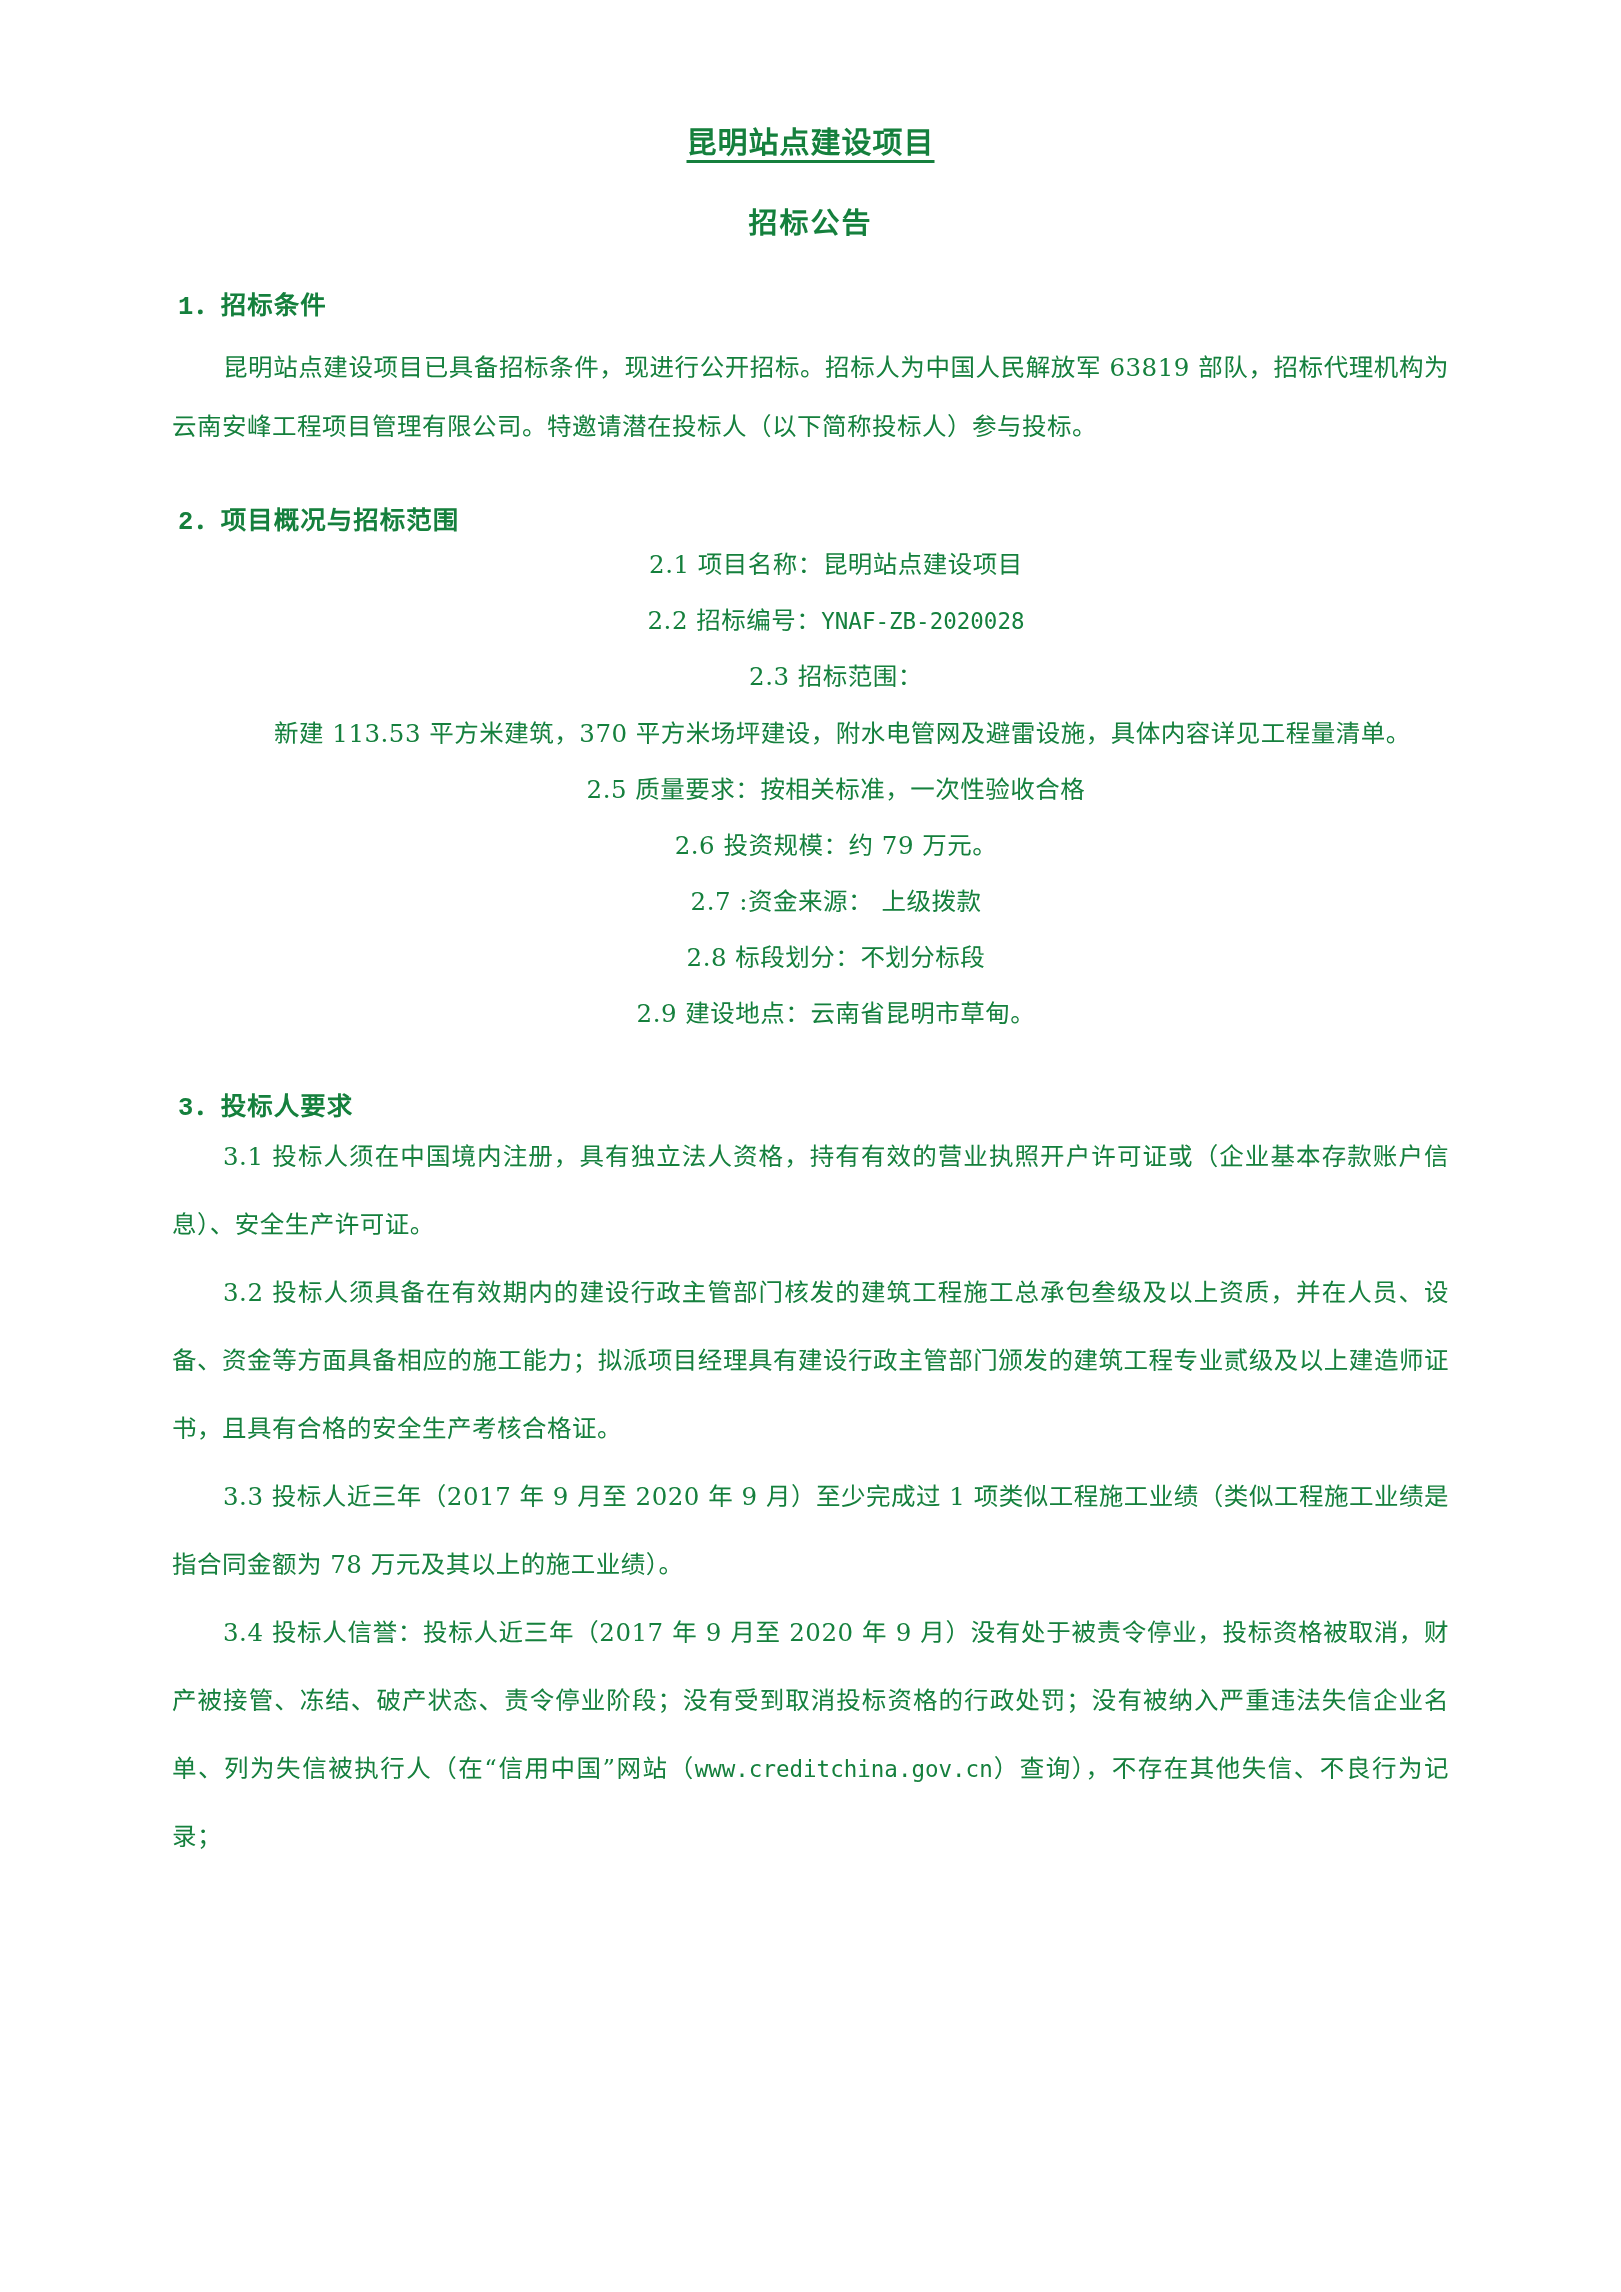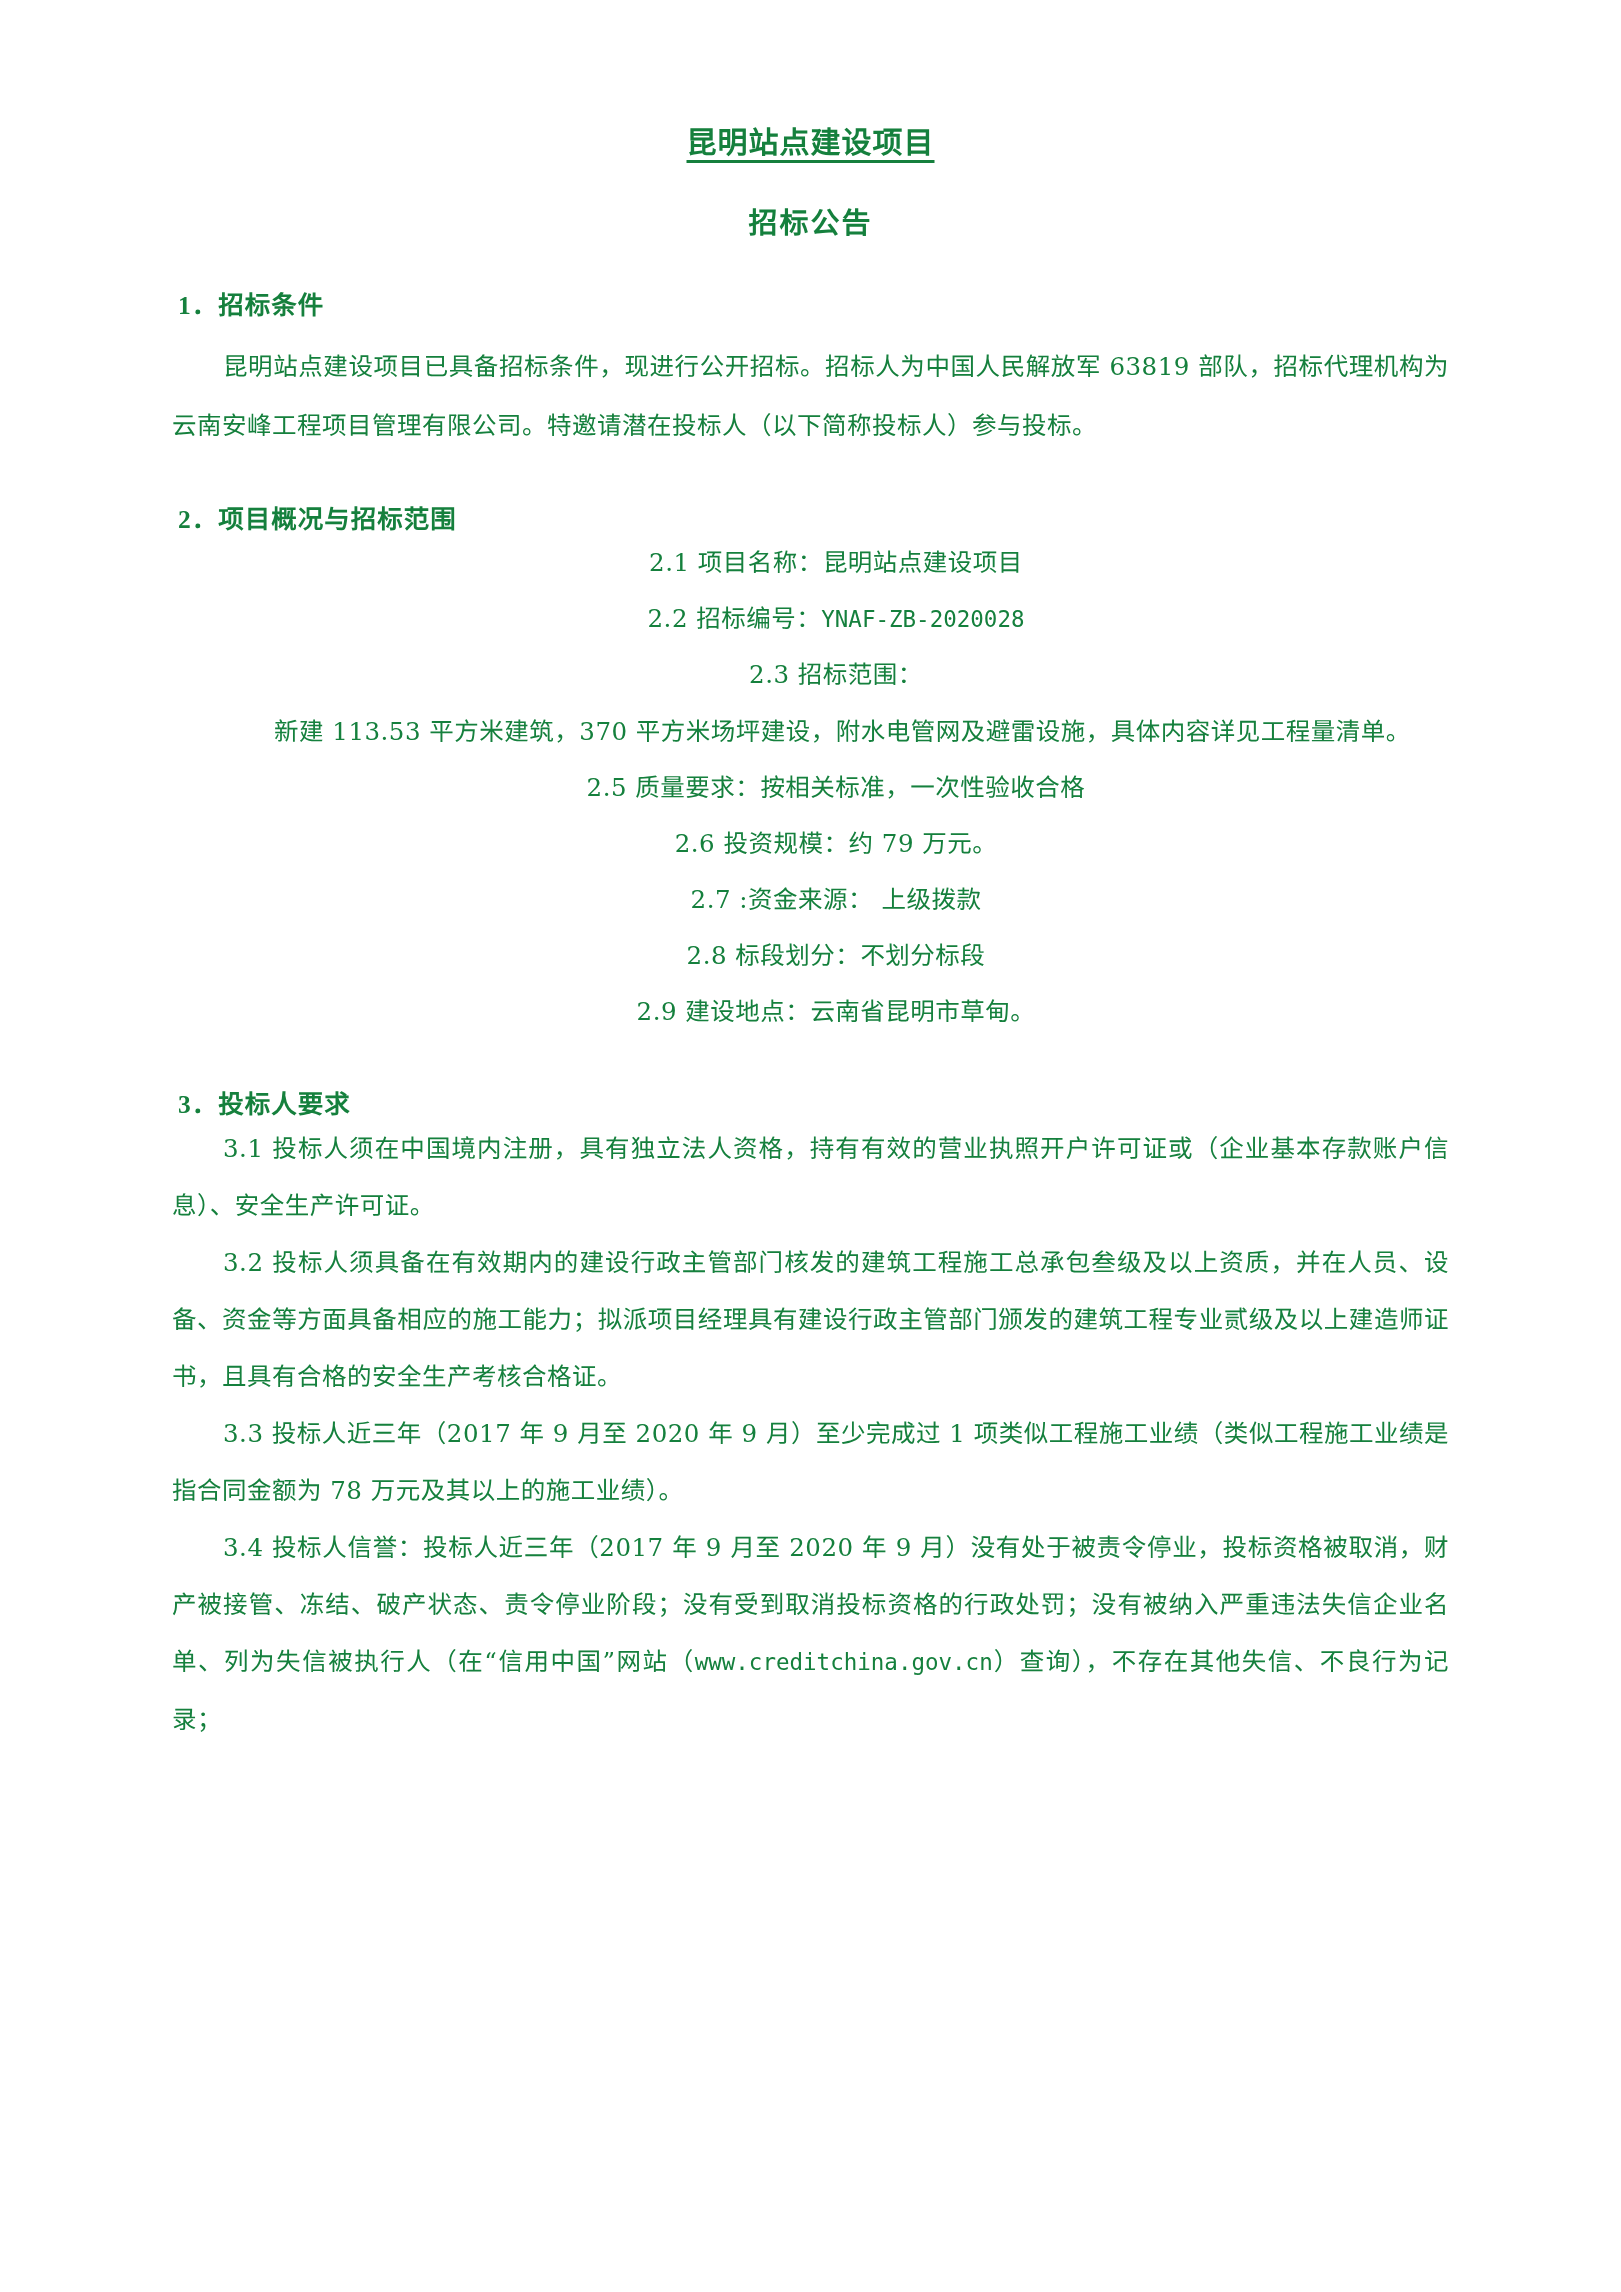--- a/index.html
+++ b/index.html
@@ -31,21 +31,21 @@
   }
   .doc-subtitle {
     text-align: center;
     font-family: "DejaVu Sans", "Liberation Sans", sans-serif;
     font-size: 29px;
     letter-spacing: 2px;
     margin: 0;
     padding-top: 37px;
   }
   .section-head {
-    font-family: Liberation Serif, serif;
+    font-family: Liberation Mono, monospace;
     font-weight: bold;
     font-size: 25.5px;
     letter-spacing: 1px;
     margin: 43px 0 0 0;
     padding-left: 5.9px;
   }
   .para {
     font-size: 24.5px;
     line-height: 59px;
     text-indent: 51px;
@@ -65,21 +65,21 @@
     font-size: 24.5px;
     line-height: 57px;
     margin: 0;
     padding-left: 29px;
     text-indent: 73px;
     text-align: justify;
     letter-spacing: 0.5px;
   }
   .para-ind {
     font-size: 24.5px;
-    line-height: 57px;
+    line-height: 68px;
     margin: 0;
     padding-left: 0;
     text-indent: 51px;
     text-align: justify;
     letter-spacing: 0.5px;
   }
   .u {
     text-decoration: underline;
     text-underline-offset: 4.9px;
   }

